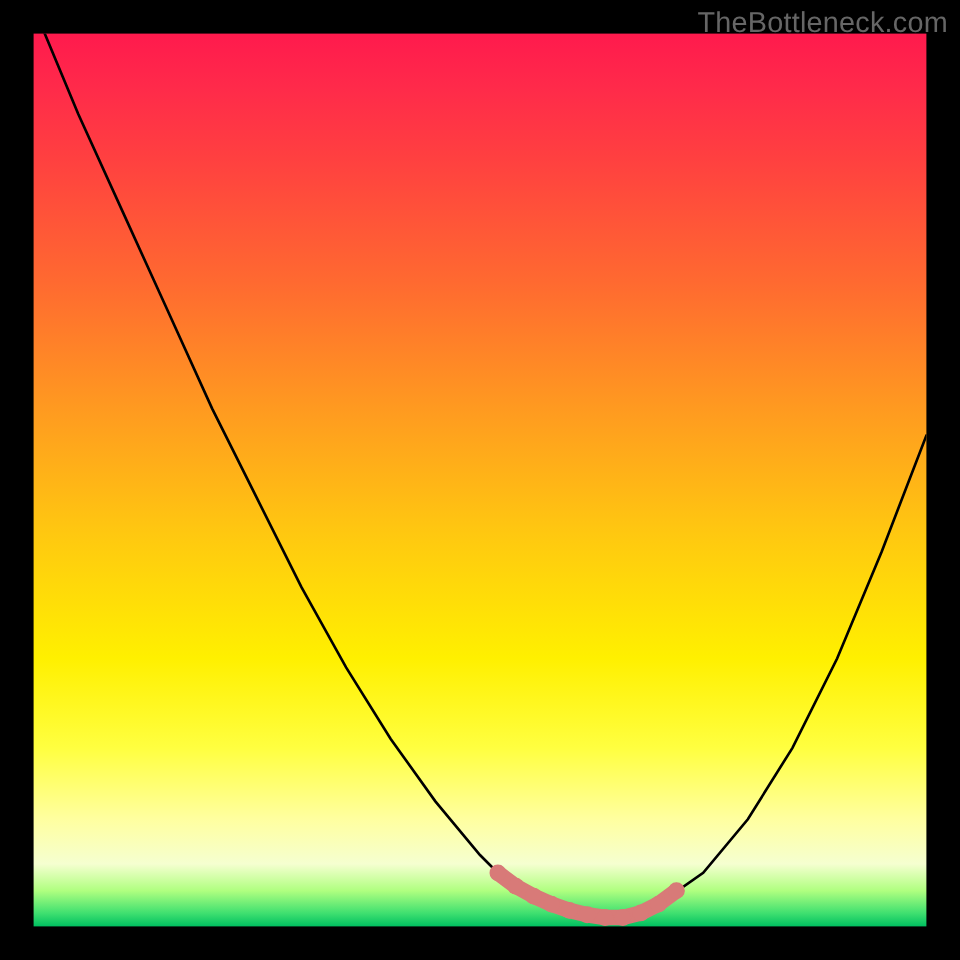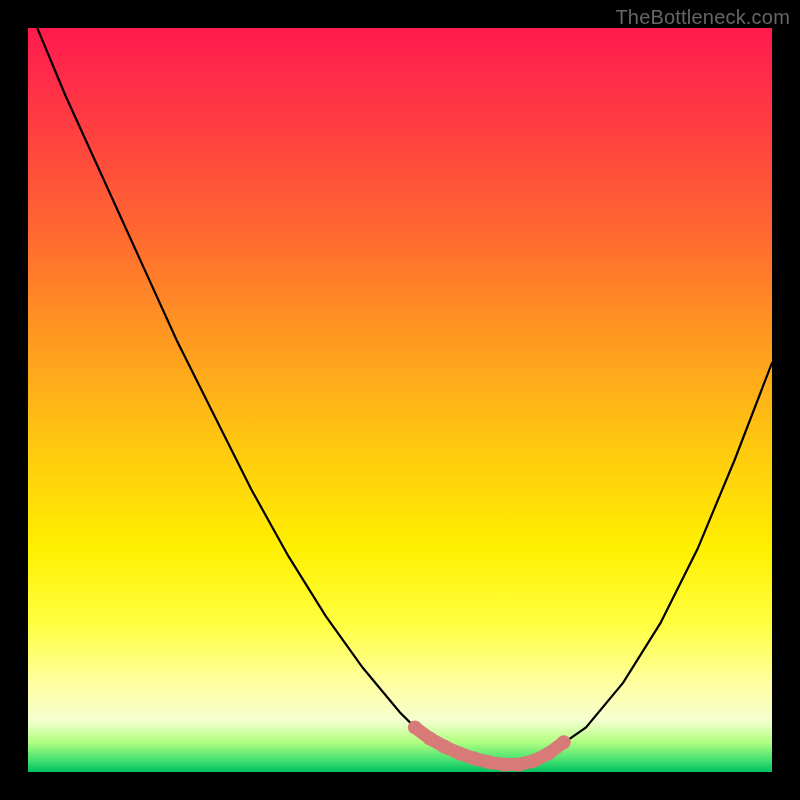--- a/index.html
+++ b/index.html
@@ -31,21 +31,21 @@
       #b0ff80 96%,
       #40e070 98.5%,
       #00c060 100%
     );
   }
   .watermark {
     position: absolute;
     top: 6px;
     right: 10px;
     color: #666;
-    font-size: 20px;
+    font-size: 24px;
     font-weight: 500;
     letter-spacing: 0.2px;
     user-select: none;
   }
   svg.curves {
     position: absolute;
     left: 28px;
     top: 28px;
     width: 744px;
     height: 744px;

